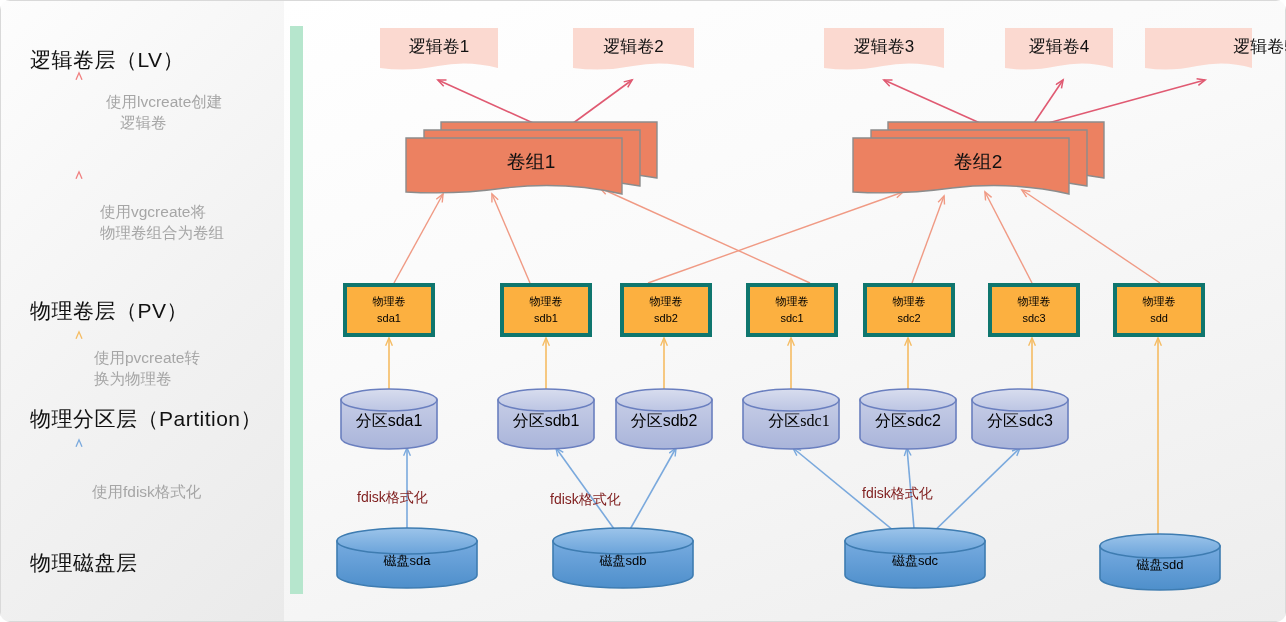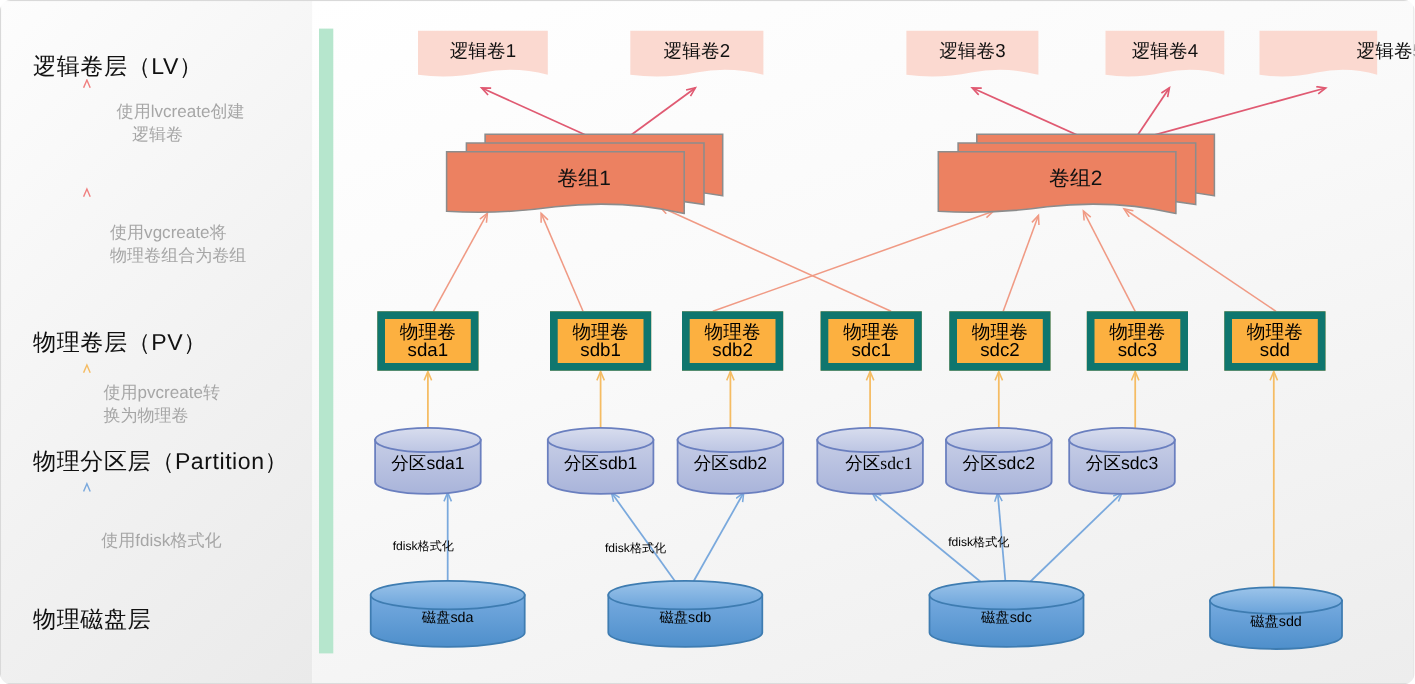--- a/index.html
+++ b/index.html
@@ -28,34 +28,34 @@
 
   
   .lv{font-size:17px;color:#111;}
   .lv .lv-label{position:relative;z-index:2;padding-bottom:6px;}
 
   
   .vg{font-size:19px;color:#111;padding-left:34px;}
   .vg .vg-label{position:relative;z-index:3;padding-bottom:4px;}
 
   
-  .pv{background:#fcb040;border:7px solid #0f766e;
-      font-size:17px;line-height:17px;flex-direction:column;}
+  .pv{background:#fcb040;border:4px solid #0f766e;
+      font-size:11px;line-height:17px;flex-direction:column;}
 
   
   .part{font-size:16px;}
   .part .p-label{position:relative;z-index:2;}
 
   
   .disk{font-size:13px;}
   .disk .d-label{position:relative;z-index:2;}
 
   .cyl-txt{position:absolute;left:0;right:0;display:flex;align-items:center;
       justify-content:center;color:#000;}
-  .edge-note{position:absolute;color:#000000;font-size:11px;white-space:nowrap;}
+  .edge-note{position:absolute;color:#7f1d1d;font-size:14px;white-space:nowrap;}
 </style>
 </head>
 <body>
 
 <div id="stage">
 
   <div id="left-panel"></div>
   <div id="right-panel"></div>
 
   <svg class="layer">

